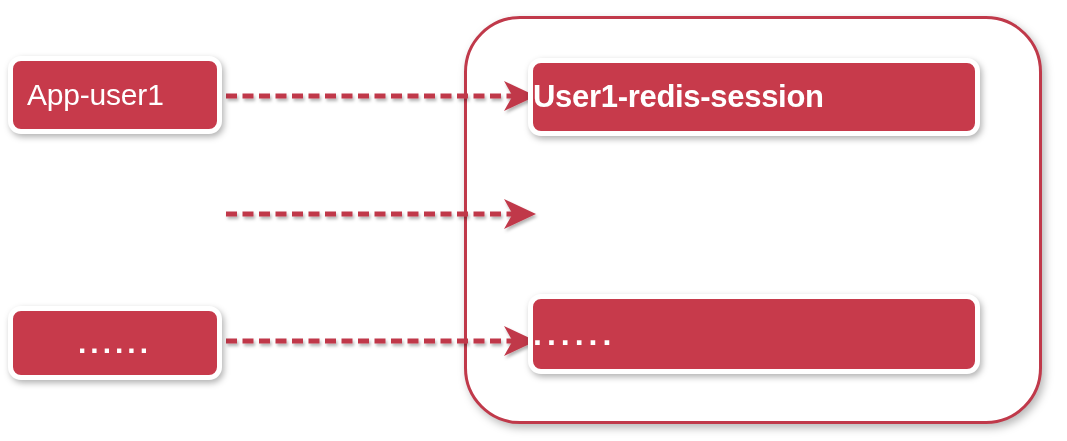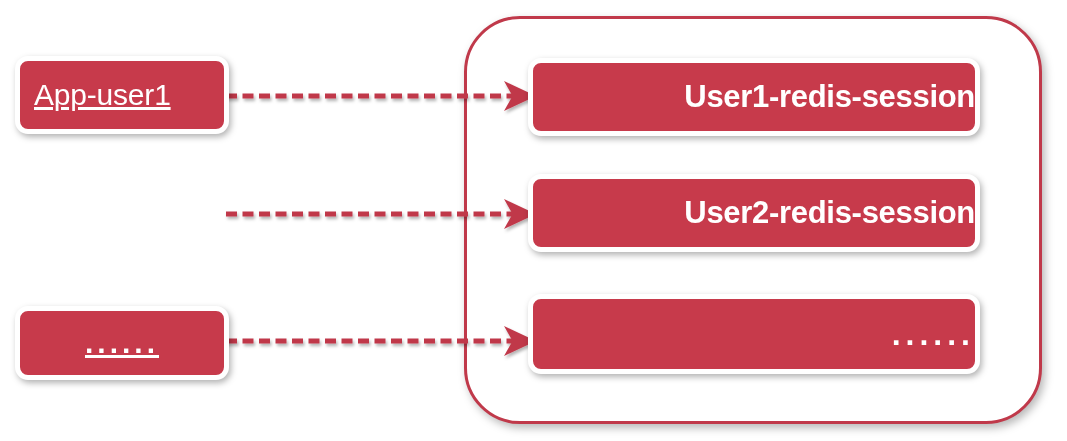--- a/index.html
+++ b/index.html
@@ -27,39 +27,38 @@
     border-radius: 13px;
     display: flex;
     align-items: center;
     color: #ffffff;
     filter: drop-shadow(2px 3px 3px rgba(0,0,0,0.30));
     -webkit-font-smoothing: antialiased;
   }
 
   
   .node.left {
-    left: 15px;
+    left: 8px;
     width: 214px;
     justify-content: flex-start;
     padding-left: 14px;
     font-size: 30px;
     font-weight: 400;
     letter-spacing: -0.2px;
-    text-decoration: underline;
   }
   .node.left.dots {
     justify-content: center;
     padding-left: 0;
   }
 
   
   .node.right {
     left: 528px;
     width: 452px;
-    justify-content: flex-end;
+    justify-content: flex-start;
     font-size: 31px;
     font-weight: bold;
     letter-spacing: -0.3px;
   }
 
   
   #container-box {
     position: absolute;
     box-sizing: border-box;
     left: 464px;
@@ -122,21 +121,18 @@
 
 
   <div class="node left dots" style="top:306px; height:74px;">
     <span class="dots-glyph">......</span>
   </div>
 
   <div class="node right" style="top:58px; height:78px;">
     <span>User1-redis-session</span>
   </div>
 
-  <div class="node right" style="top:174px; height:78px;">
-    <span>User2-redis-session</span>
-  </div>
 
   <div class="node right" style="top:294px; height:80px;">
     <span class="dots-glyph">......</span>
   </div>
 
 </div>
 
 </body></html>

